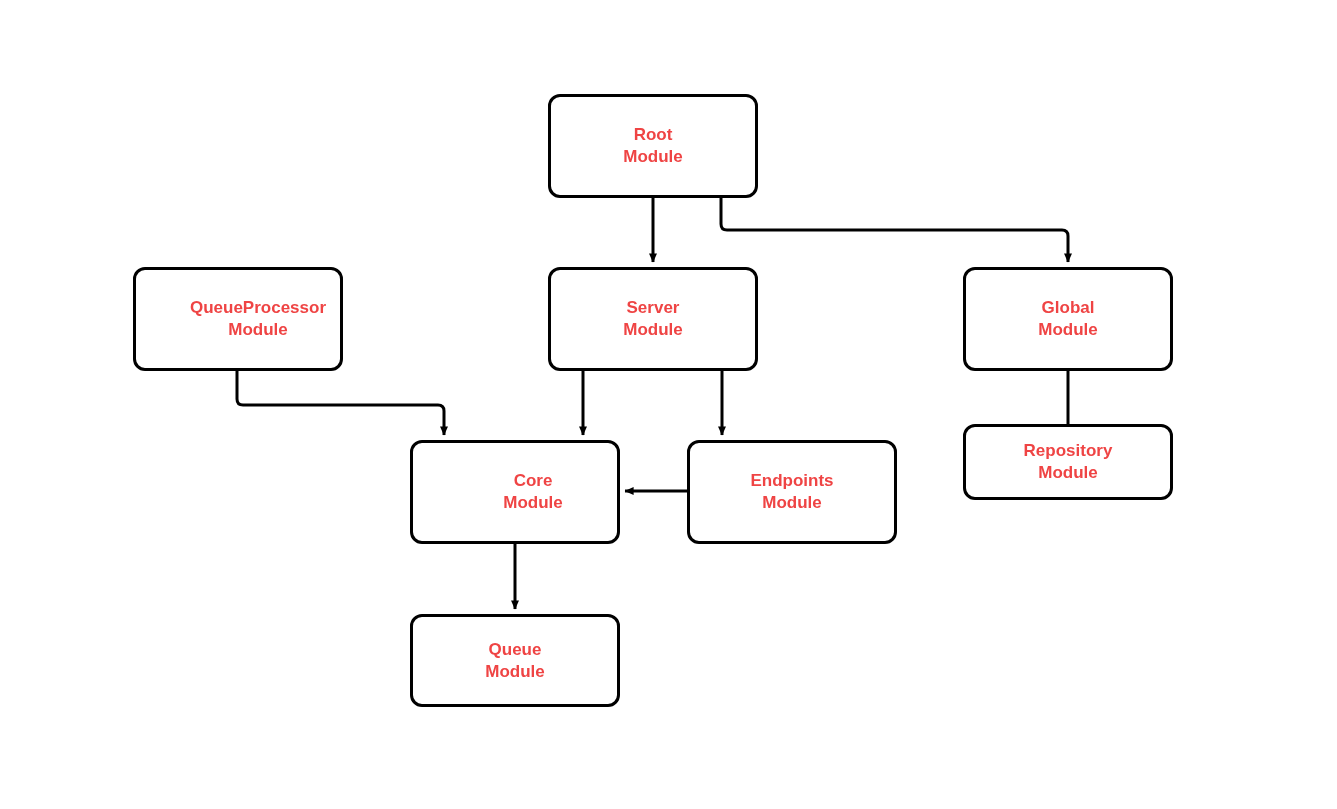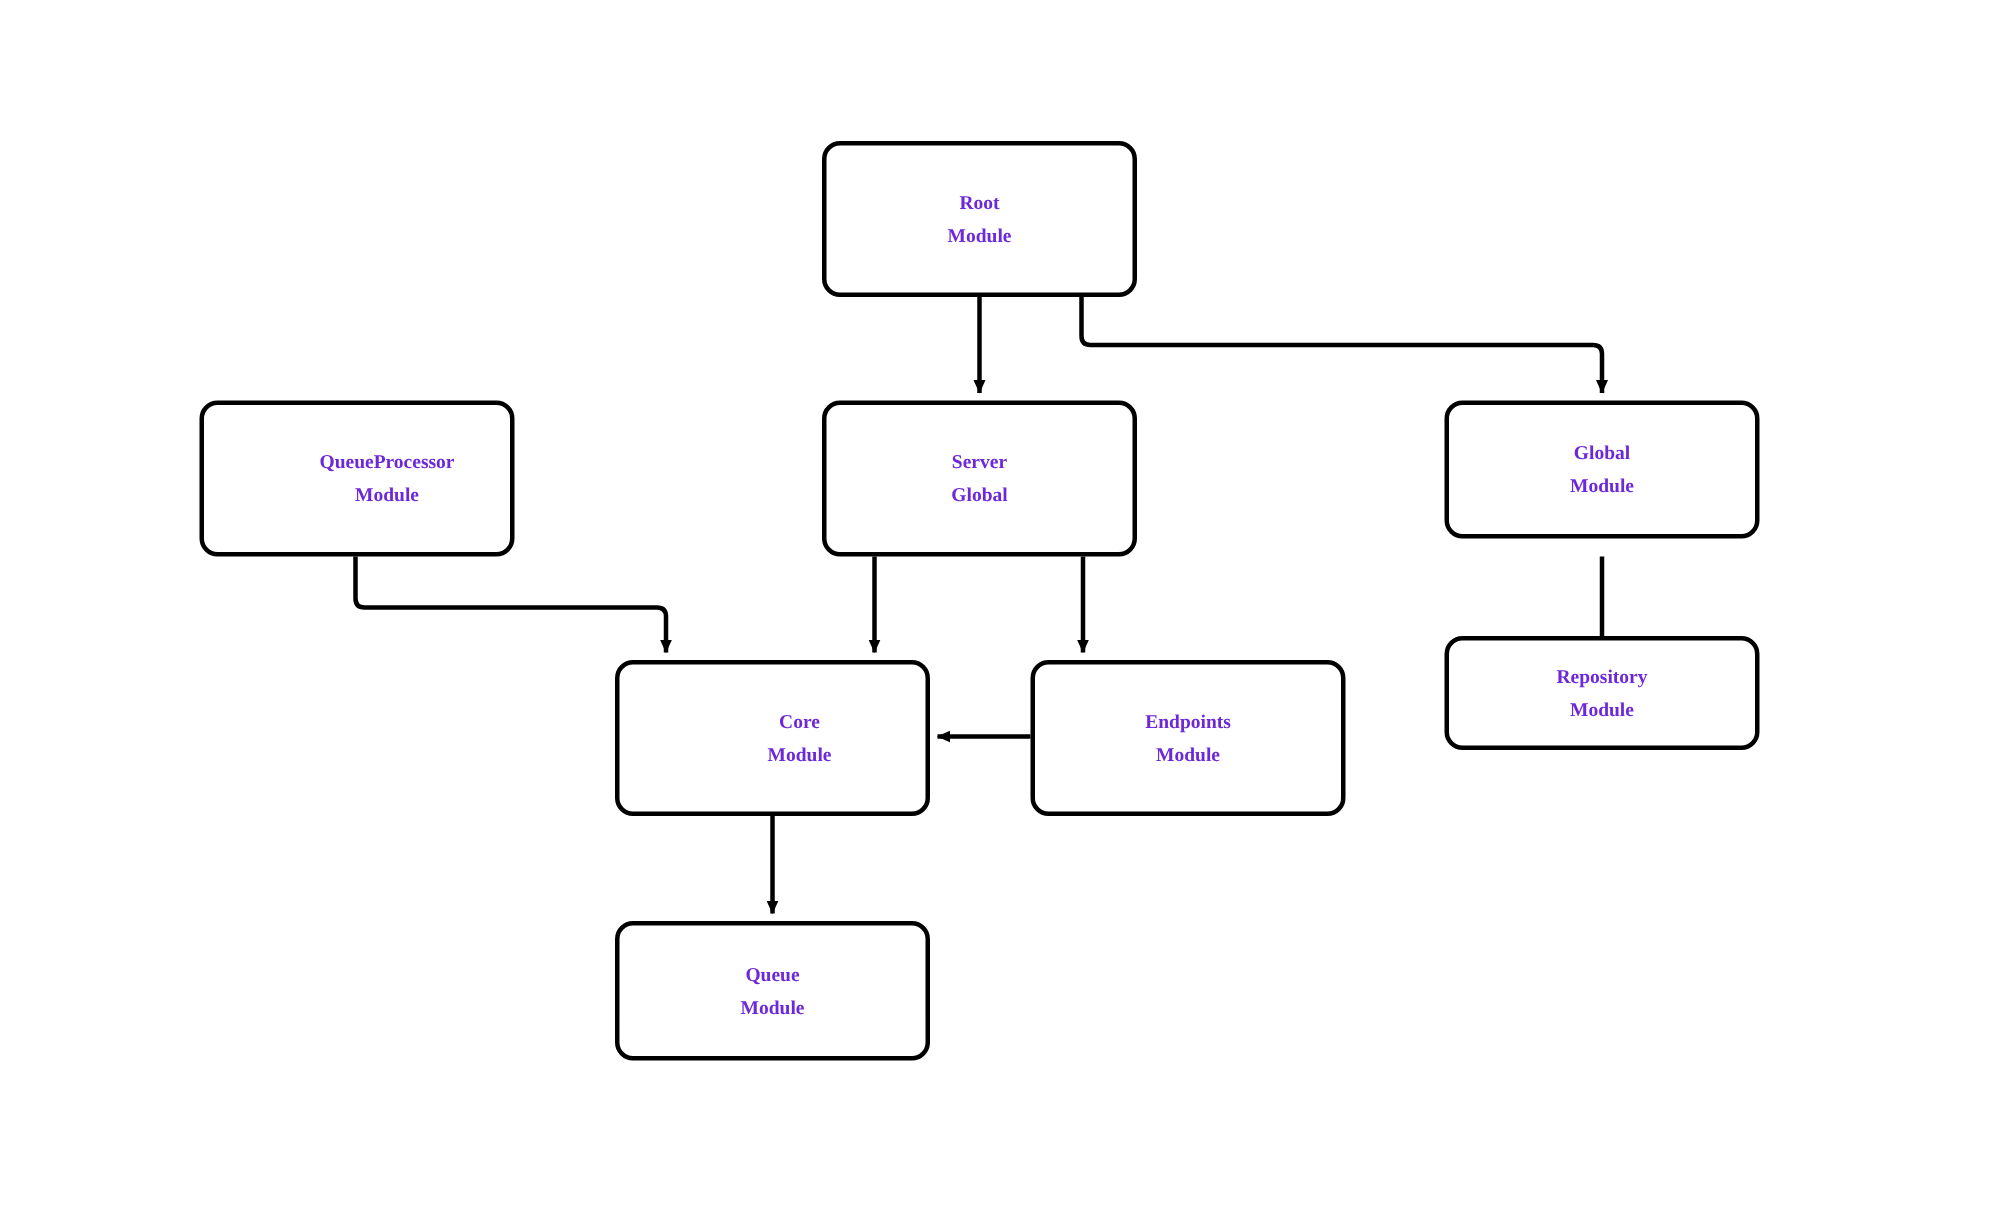--- a/index.html
+++ b/index.html
@@ -30,25 +30,25 @@
     border: 3px solid #000000;
     border-radius: 12px;
     background: #ffffff;
     display: flex;
     flex-direction: column;
     align-items: center;
     justify-content: center;
     text-align: center;
   }
   .node-label {
-    font-family: Liberation Serif, serif;
-    font-size: 13px;
+    font-family: Liberation Sans, sans-serif;
+    font-size: 17px;
     font-weight: bold;
     line-height: 22px;
-    color: #6d28d9;
+    color: #ef4444;
     white-space: pre;
     letter-spacing: 0px;
   }
 </style>
 </head>
 <body>
 
 <div id="canvas">
 
   <svg id="edge-layer" viewBox="0 0 1337 809" width="1337" height="809" xmlns="http://www.w3.org/2000/svg">
@@ -84,24 +84,24 @@
 Module</div>
   </div>
 
   <div class="node" style="left:133px; top:267px; width:210px; height:104px;padding-left:40px;">
     <div class="node-label">QueueProcessor
 Module</div>
   </div>
 
   <div class="node" style="left:548px; top:267px; width:210px; height:104px;">
     <div class="node-label">Server
-Global</div>
+Module</div>
   </div>
 
-  <div class="node" style="left:963px; top:267px; width:210px; height:92px;">
+  <div class="node" style="left:963px; top:267px; width:210px; height:104px;">
     <div class="node-label">Global
 Module</div>
   </div>
 
   <div class="node" style="left:410px; top:440px; width:210px; height:104px;padding-left:36px;">
     <div class="node-label">Core
 Module</div>
   </div>
 
   <div class="node" style="left:687px; top:440px; width:210px; height:104px;justify-content:center;">

